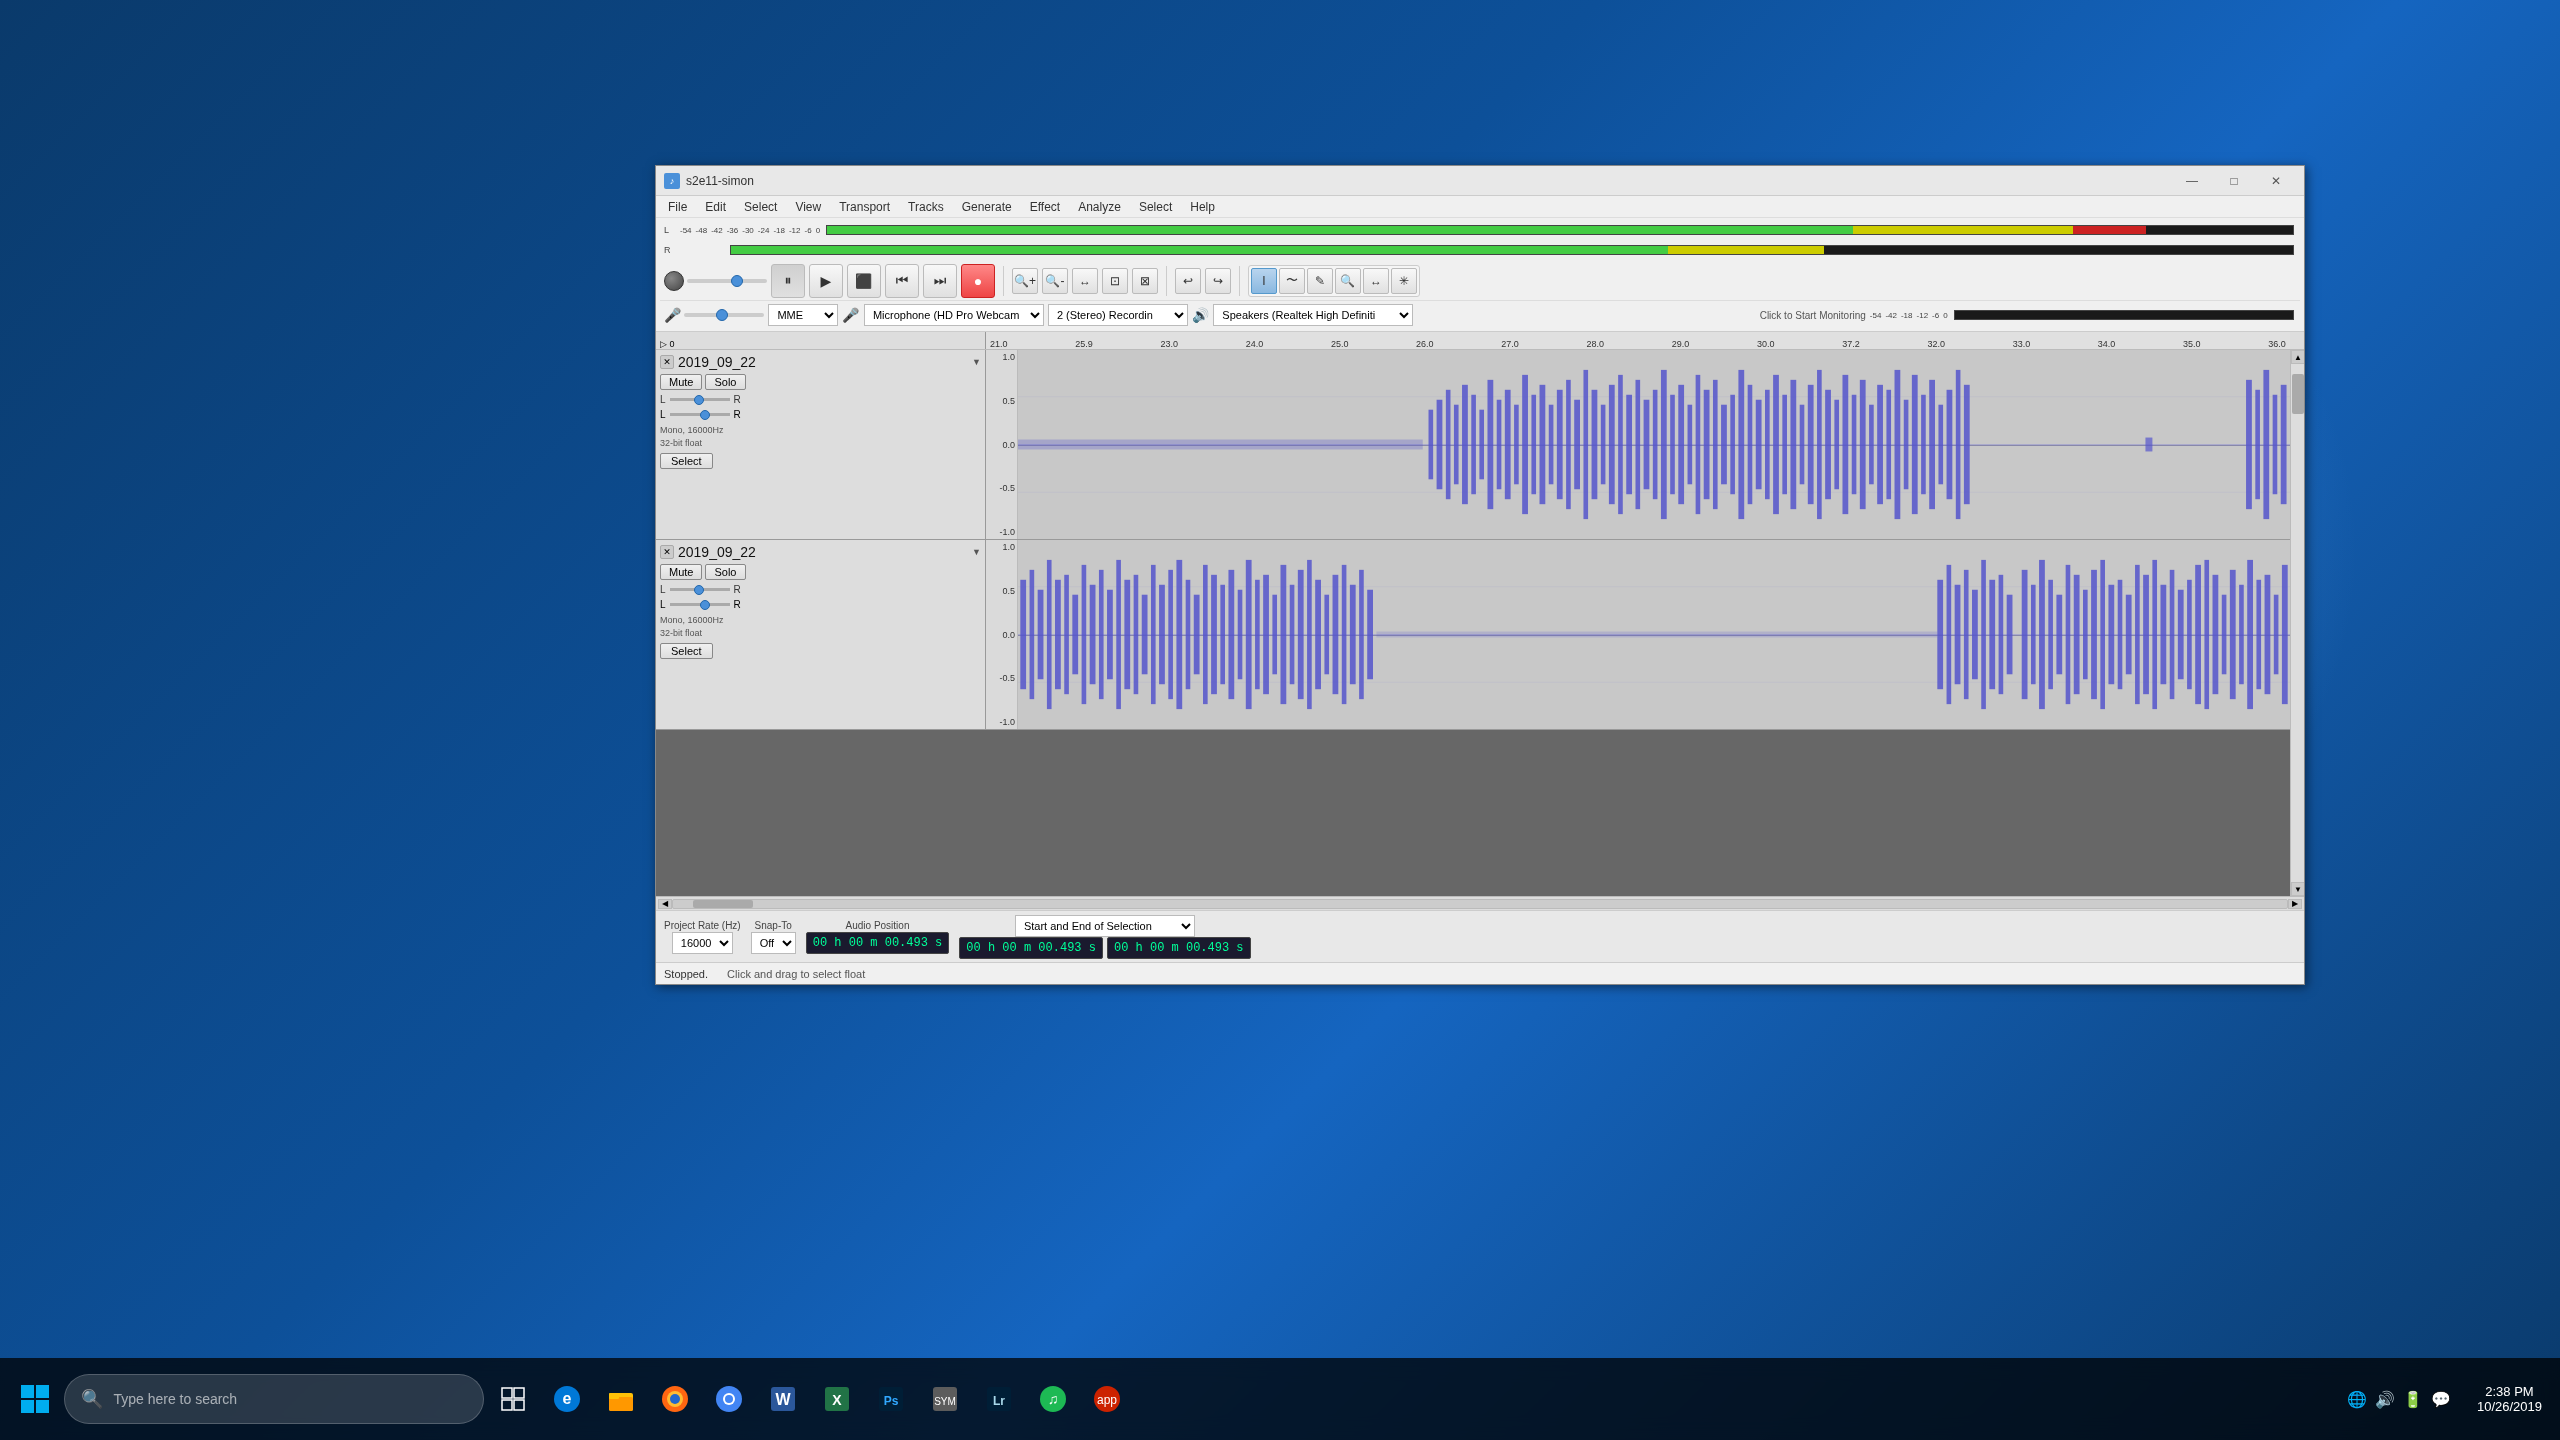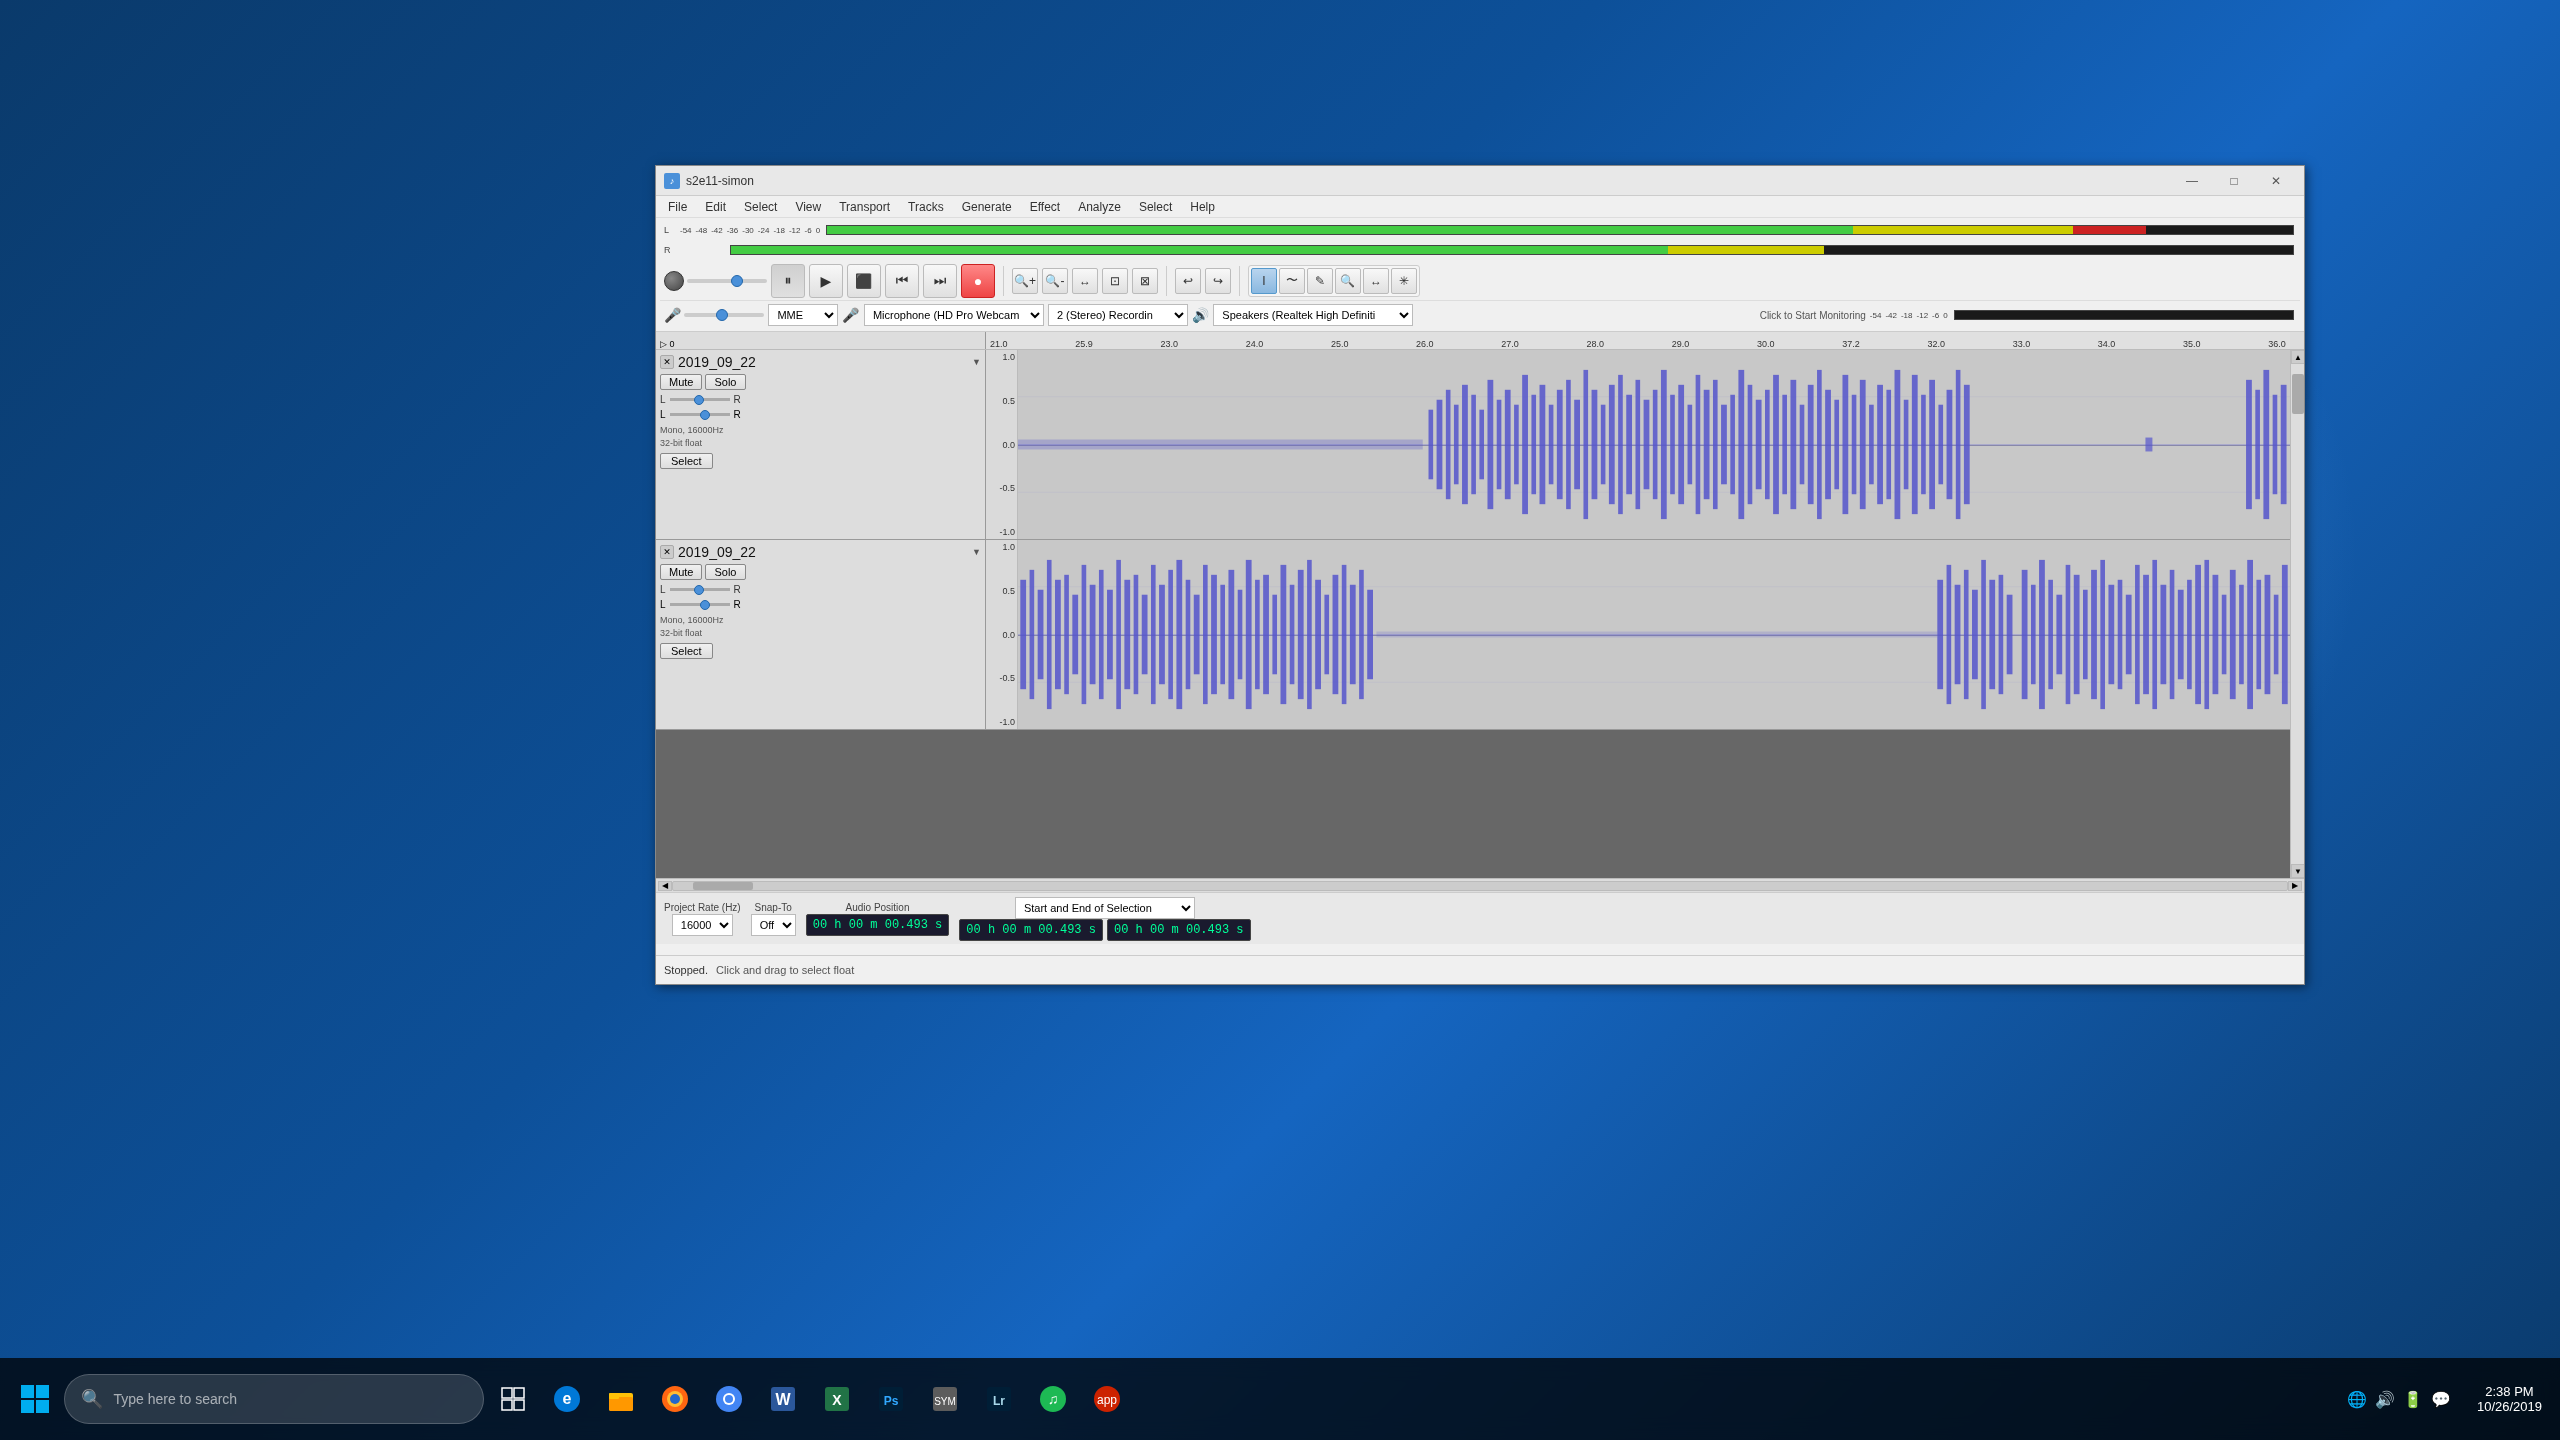--- a/index.html
+++ b/index.html
@@ -998,21 +998,21 @@
               <option>Start and End of Selection</option>
             </select>
           </div>
           <div style="display:flex; gap:4px;">
             <div class="time-display">00 h 00 m 00.493 s</div>
             <div class="time-display">00 h 00 m 00.493 s</div>
           </div>
         </div>
       </div>
 
-      <div style="height:29px; background:#f0f0f0; border-top:1px solid #ccc; display:flex; align-items:center; padding:0 8px; gap:8px;margin-top:11px;">
+      <div style="height:22px; background:#f0f0f0; border-top:1px solid #ccc; display:flex; align-items:center; padding:0 8px; gap:19px;">
         <span style="font-size:11px;color:#333;">Stopped.</span>
         <span style="font-size:11px;color:#555;">Click and drag to select float</span>
       </div>
 
     </div>
   </div>
 
   <div class="taskbar">
 
     <div class="start-btn">

